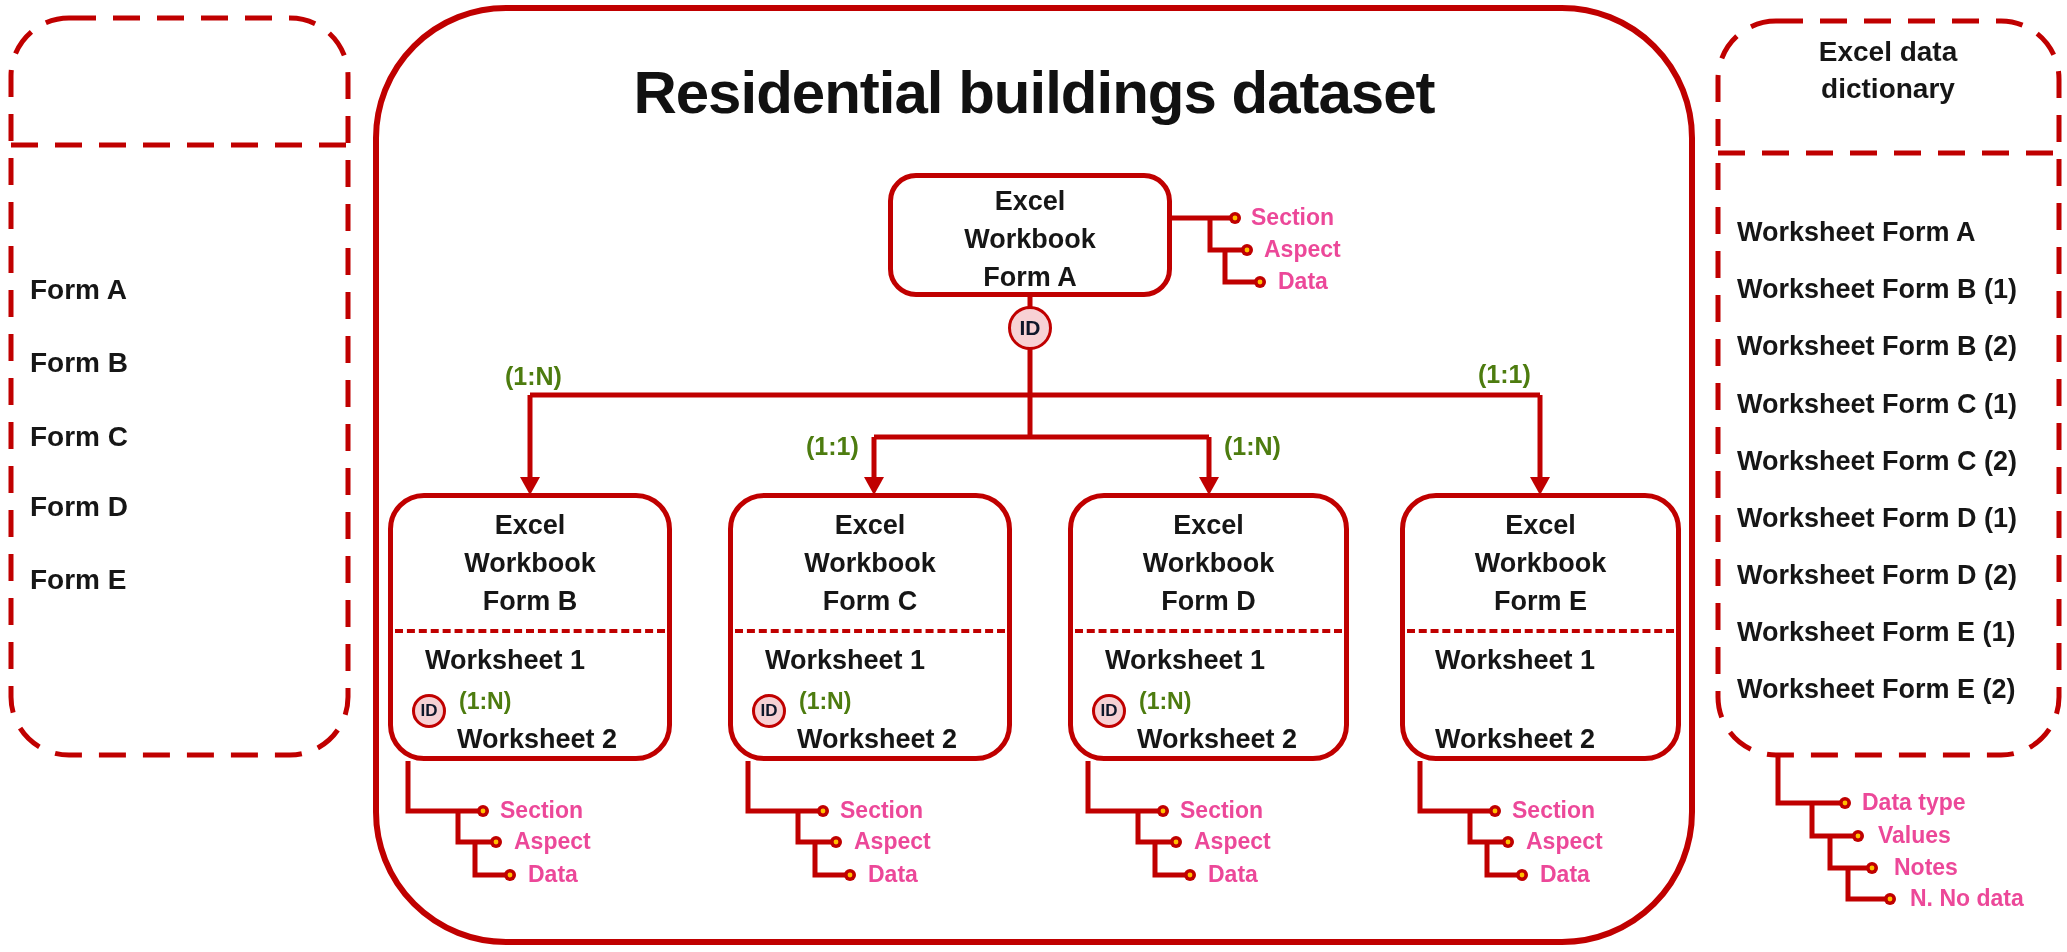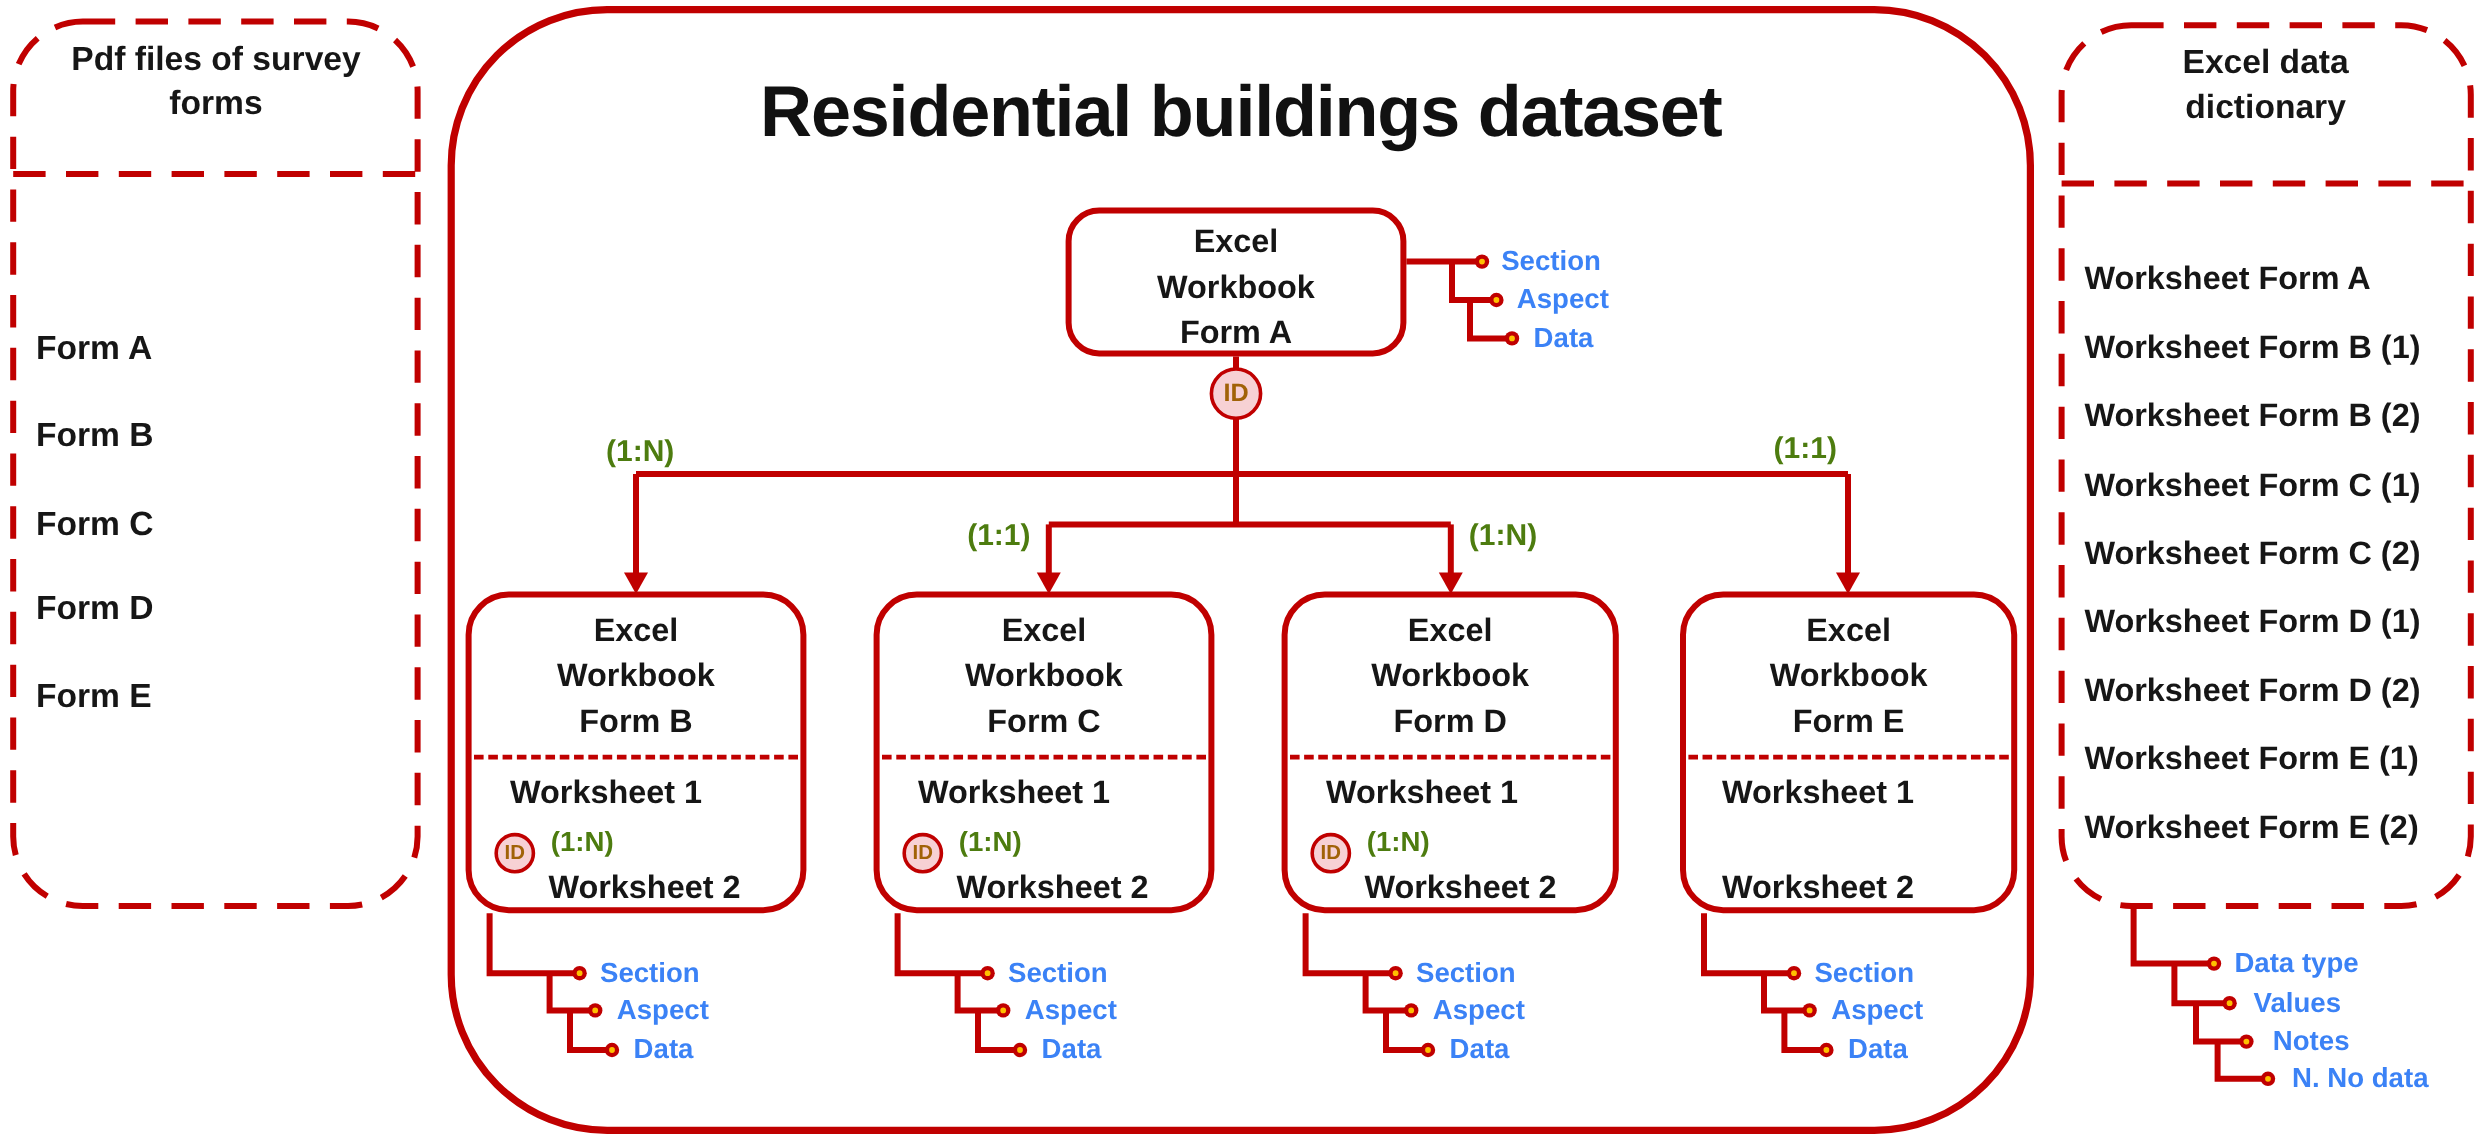--- a/index.html
+++ b/index.html
@@ -10,23 +10,23 @@
   .panel-title{font-weight:bold;font-size:28px;line-height:37px;text-align:center;color:#161616;}
   .list-item{font-weight:bold;font-size:28px;color:#161616;white-space:nowrap;}
   .dict-item{font-weight:bold;font-size:27px;color:#161616;white-space:nowrap;}
   .main-title{font-weight:bold;font-size:60px;letter-spacing:-1px;text-align:center;color:#111;}
   .wbox{position:absolute;border:5px solid #c00000;border-radius:36px;background:#ffffff;box-sizing:border-box;}
   .wbox-label{position:absolute;left:0;right:0;text-align:center;font-weight:bold;font-size:27px;
               line-height:38px;white-space:pre-line;color:#161616;}
   .box-sep{position:absolute;left:2px;right:2px;top:131px;border-top:4px dashed #c00000;}
   .sheet{position:absolute;font-weight:bold;font-size:27px;color:#161616;white-space:nowrap;}
   .rel{position:absolute;font-weight:bold;font-size:25px;color:#4d7c0f;white-space:nowrap;}
-  .attr{position:absolute;font-weight:bold;font-size:23px;color:#3b82f6;white-space:nowrap;}
+  .attr{position:absolute;font-weight:bold;font-size:23px;color:#ec4899;white-space:nowrap;}
   .idbadge{position:absolute;border:3px solid #c00000;border-radius:50%;background:#f7d1d4;
-           display:flex;align-items:center;justify-content:center;font-weight:bold;color:#a16207;box-sizing:border-box;text-align:center;}
+           display:flex;align-items:center;justify-content:center;font-weight:bold;color:#0f172a;box-sizing:border-box;text-align:center;}
 </style>
 </head>
 <body>
 
 <div id="stage">
 
   <svg id="lines" width="2067" height="952" viewBox="0 0 2067 952">
     <g stroke="#c00000" fill="none">
 
       <g>
@@ -121,21 +121,20 @@
           <circle cx="1508" cy="842" r="2.4"></circle>
           <circle cx="1522" cy="875" r="2.4"></circle>
         <circle cx="1845" cy="803" r="2.4"></circle>
           <circle cx="1858" cy="836" r="2.4"></circle>
           <circle cx="1872" cy="868" r="2.4"></circle>
           <circle cx="1890" cy="899" r="2.4"></circle>
       </g>
     </g>
   </svg>
 
-  <div class="abs panel-title" style="left:49px;top:30px;width:262px;">Pdf files of survey forms</div>
   <div class="abs list-item" style="left:30px;top:274px;">Form A</div>
   <div class="abs list-item" style="left:30px;top:347px;">Form B</div>
   <div class="abs list-item" style="left:30px;top:421px;">Form C</div>
   <div class="abs list-item" style="left:30px;top:491px;">Form D</div>
   <div class="abs list-item" style="left:30px;top:564px;">Form E</div>
 
   <div class="abs main-title" style="left:375px;top:42px;width:1318px;margin-top:16px;">Residential buildings dataset</div>
 
   <div class="wbox" style="left:888px;top:173px;width:284px;height:124px;border-radius:28px;">
     <div class="wbox-label" style="top:4px;">Excel

